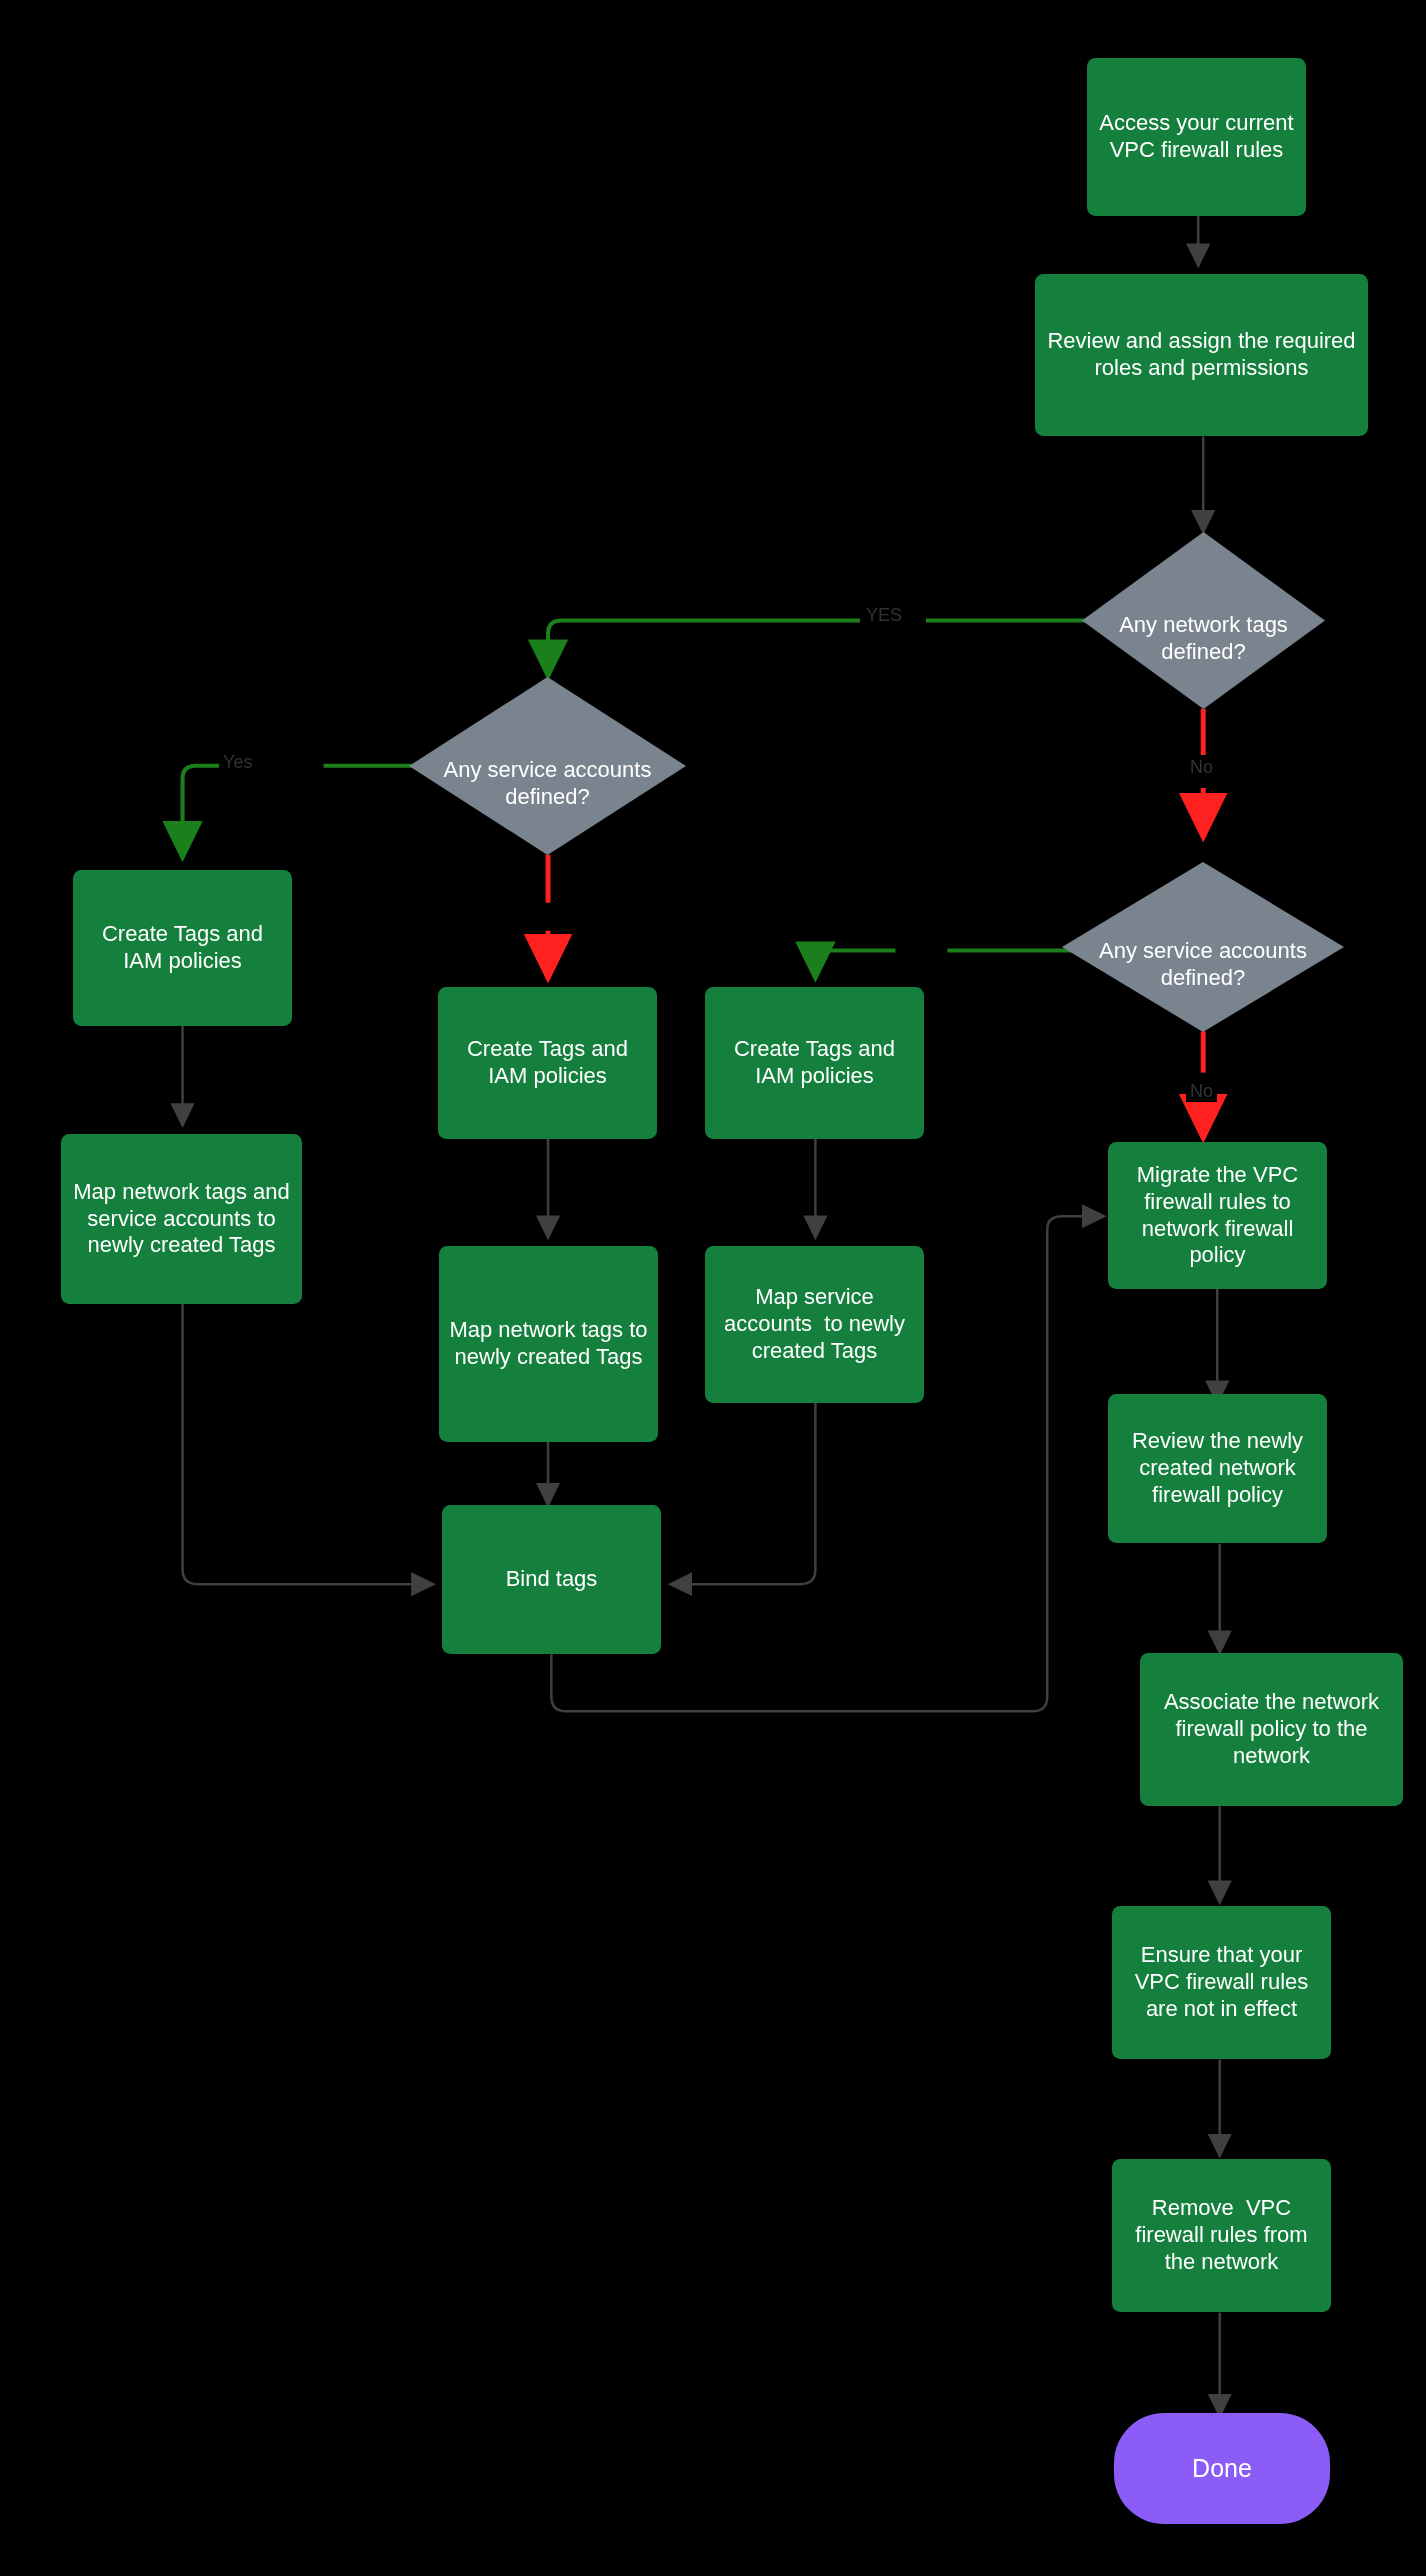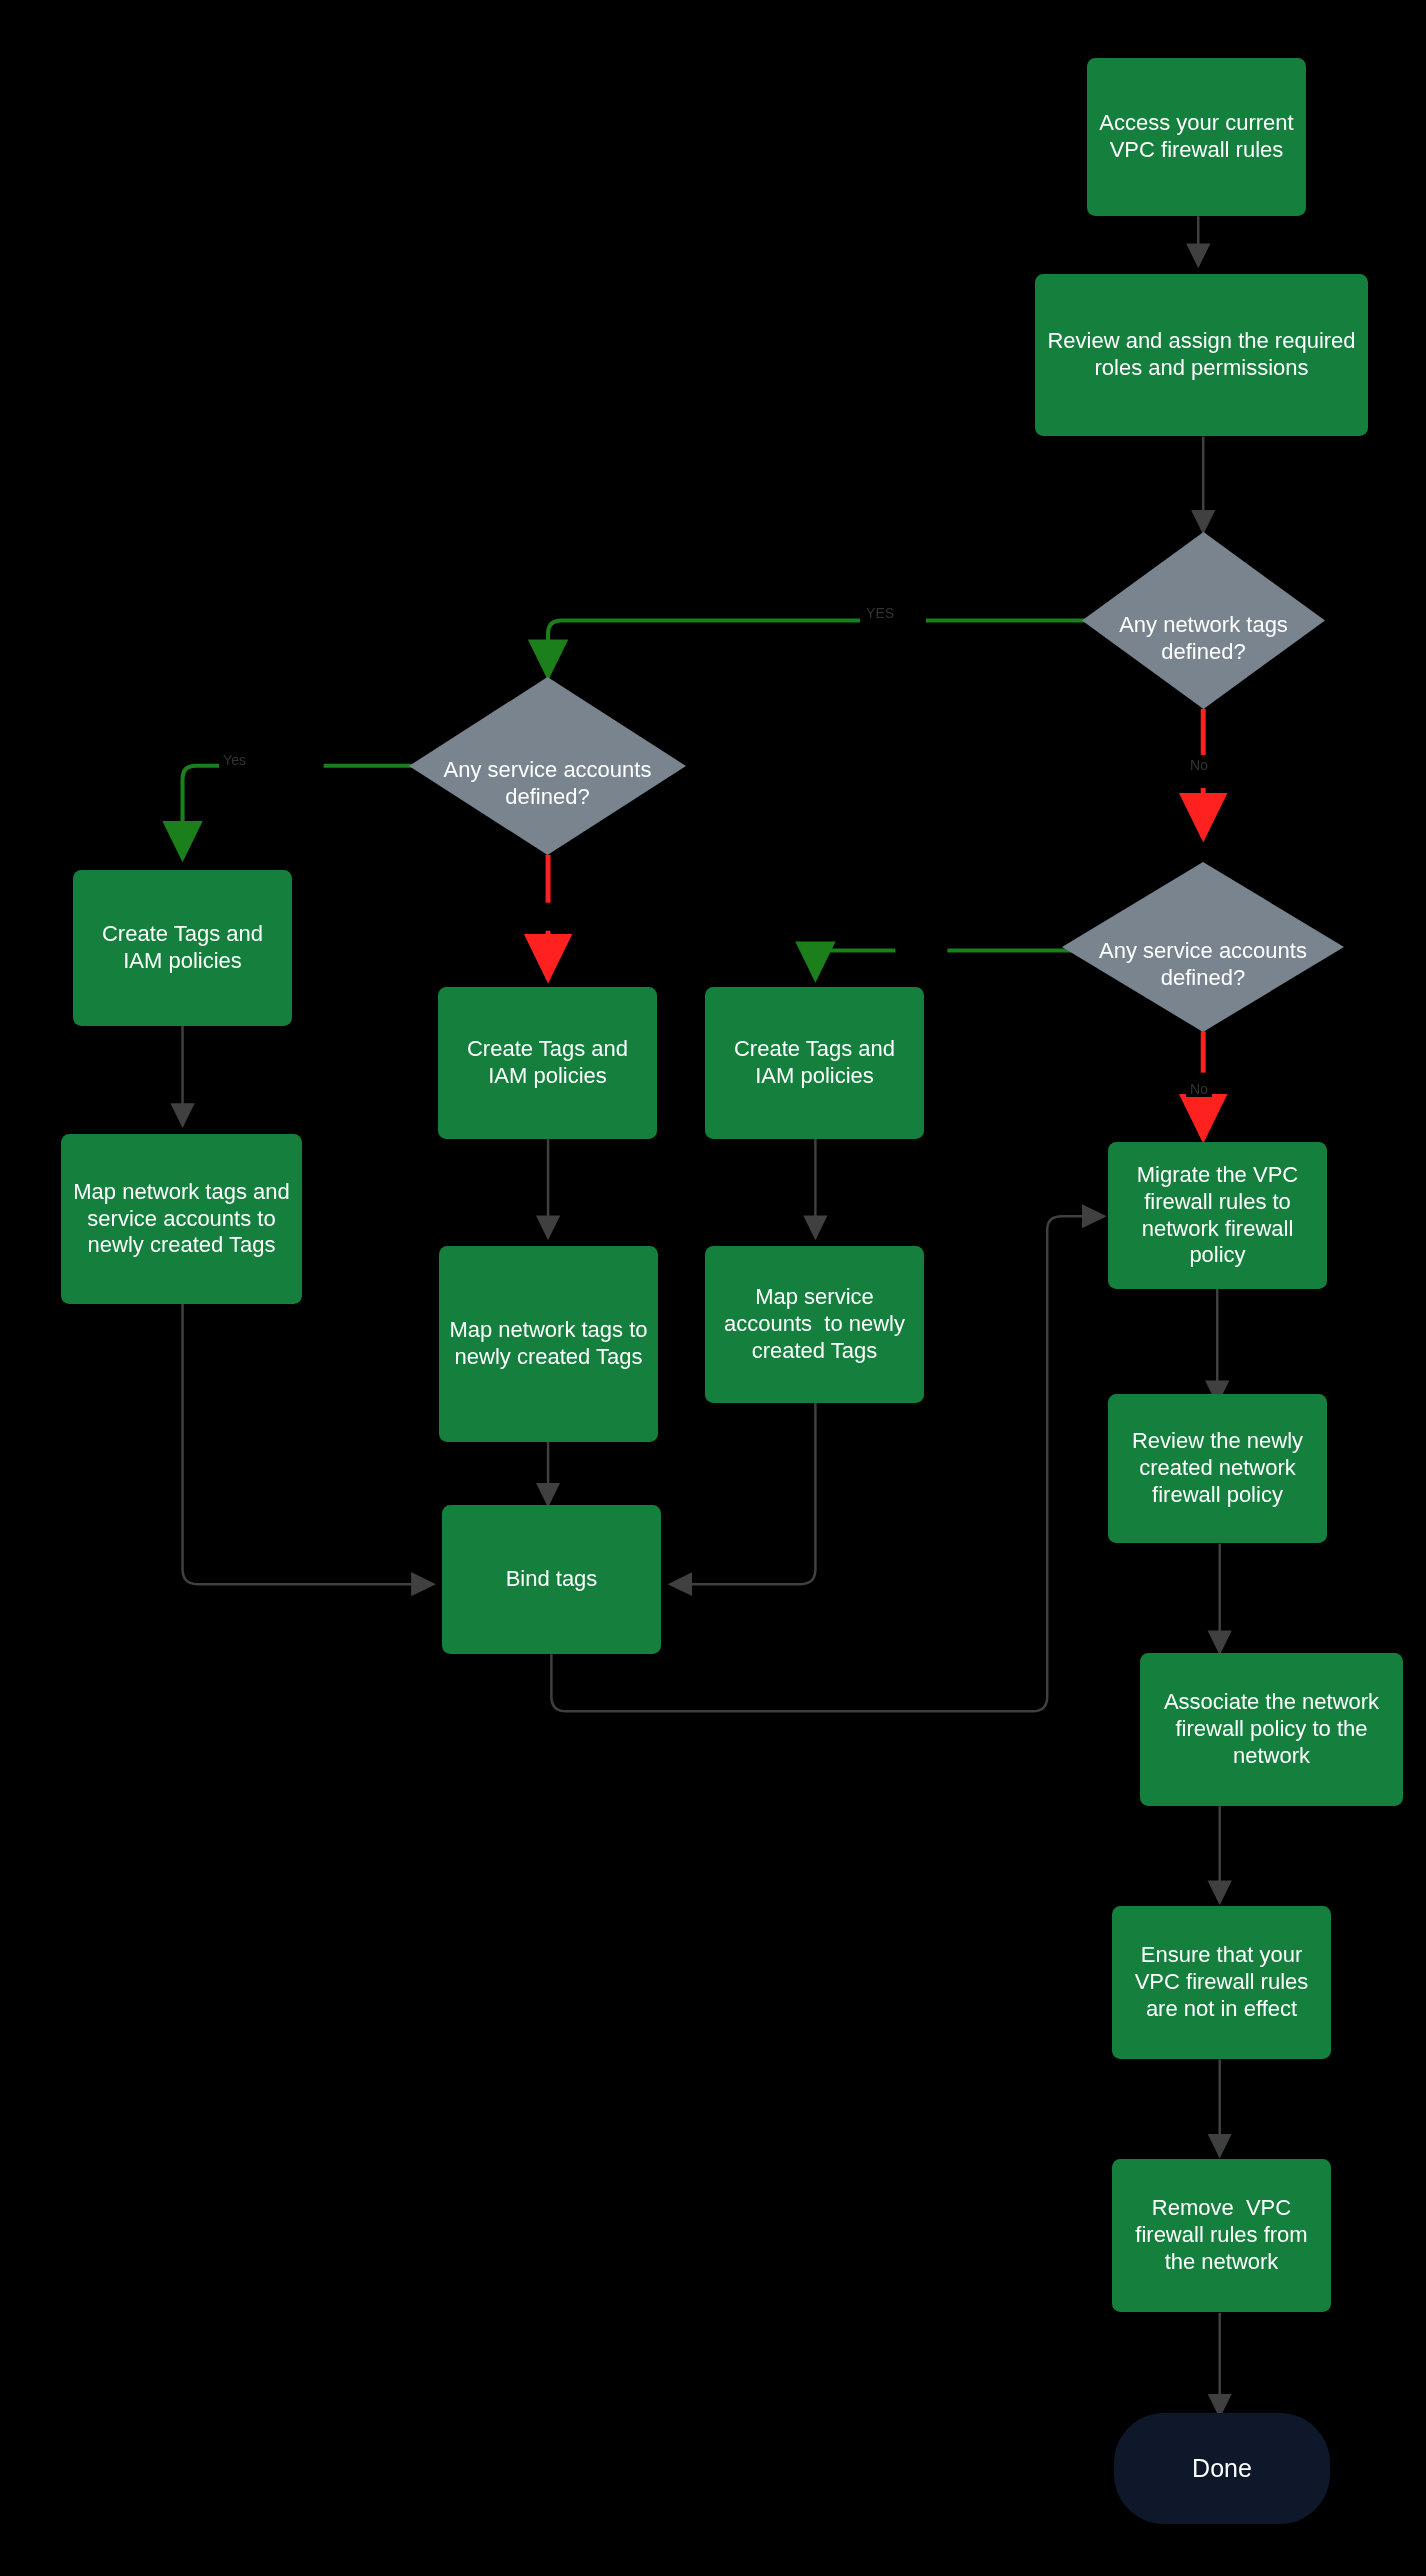--- a/index.html
+++ b/index.html
@@ -34,21 +34,21 @@
     line-height: 1.22;
     white-space: pre-wrap;
   }
   .node.process {
     background: #15803d;
     border-radius: 8.3px;
     font-size: 22px;
     padding: 5px 8.3px;
   }
   .node.terminal {
-    background: #0f172a;
+    background: #8b5cf6;
     border-radius: 50px;
     font-size: 25px;
   }
   .node.decision {
     background: transparent;
     font-size: 22px;
     z-index: 3;
   }
   .diamond-shape {
     position: absolute;
@@ -63,21 +63,21 @@
   .decision .dlabel {
     position: relative;
     z-index: 2;
     padding: 0 6.6px;
     white-space: pre-wrap;
     margin-top: 36px;
   }
   .edge-label {
     position: absolute;
     color: #333333;
-    font-size: 14px;
+    font-size: 18px;
     font-family: "Liberation Sans", sans-serif;
     background: #000000;
     padding: 0 4.1px;
     line-height: 1.1;
     z-index: 4;
     text-align: right;
   }
 </style>
 </head>
 <body>

